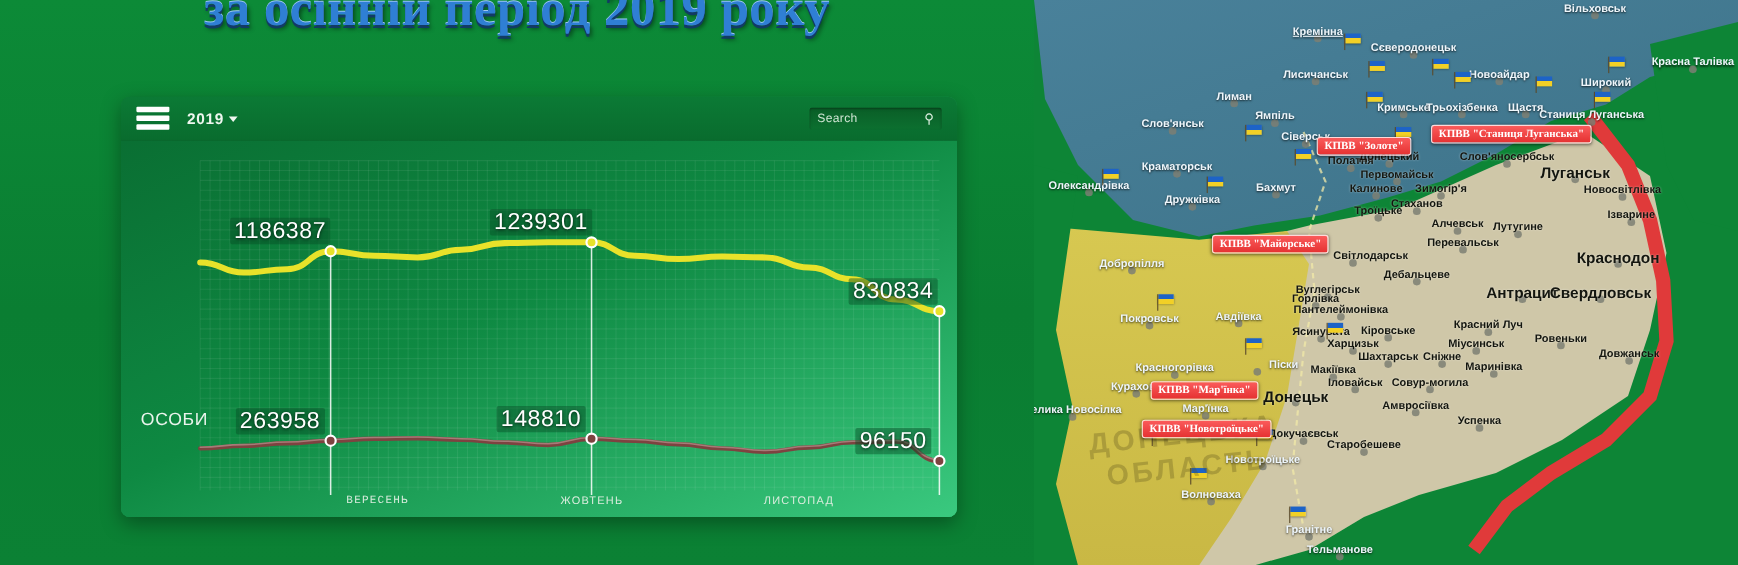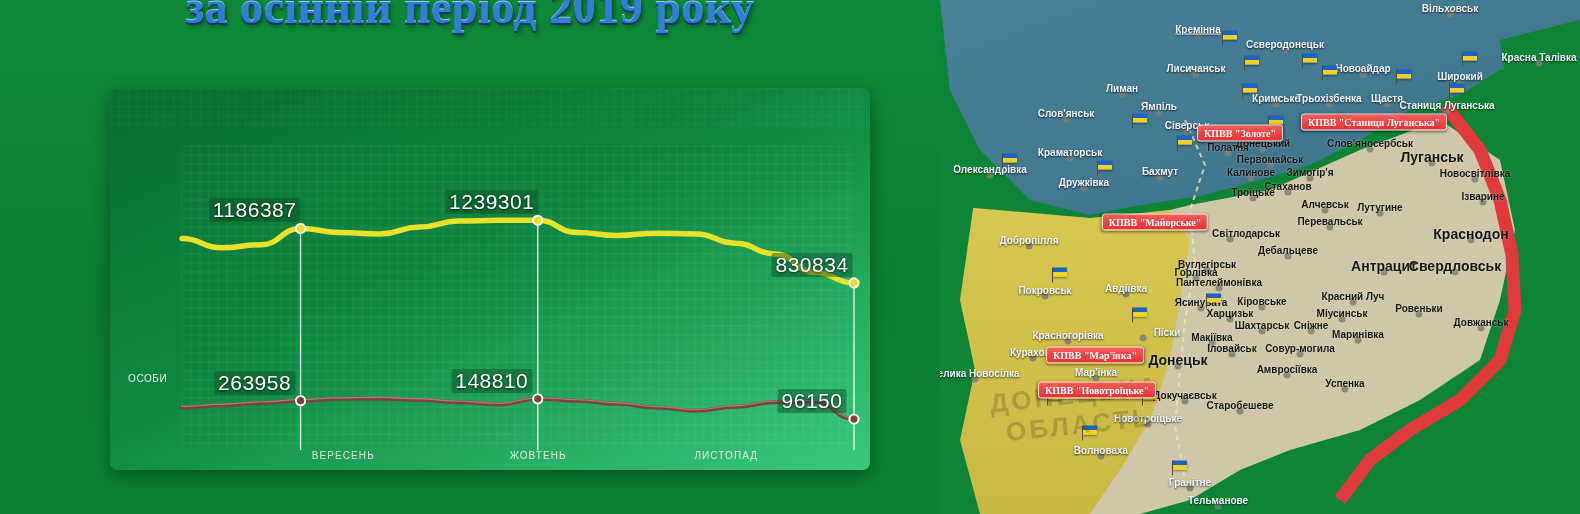--- a/index.html
+++ b/index.html
@@ -50,21 +50,21 @@
     border-top:5px solid #eef7ef;display:inline-block;margin-top:2px;}
   .searchbox{margin-left:auto;width:120px;height:20px;border-radius:2px;
     background:linear-gradient(180deg,#0a5e27 0%,#0c7030 100%);
     display:flex;align-items:center;padding:0 7px;box-sizing:border-box;
     box-shadow:inset 0 1px 2px rgba(0,0,0,.35);}
   .searchbox .ph{color:#cfe6d3;font-size:11px;letter-spacing:.3px;}
   .searchbox .mag{margin-left:auto;color:#dff0e2;font-size:12px;}
 
   .plot{position:absolute;left:0;top:40px;width:760px;height:342px;}
 
-  .axis-label{position:absolute;color:#eaf4ec;font-size:10px;letter-spacing:.6px;
+  .axis-label{position:absolute;color:#eaf4ec;font-size:16px;letter-spacing:.6px;
     white-space:nowrap;}
   .axis-label.persons{left:18px;top:245px;}
 
   .month{position:absolute;bottom:9px;color:#d9ecdd;font-size:10px;
     letter-spacing:1.1px;white-space:nowrap;transform:translateX(-50%);}
 
   .dlabel{position:absolute;color:#ffffff;font-size:21px;font-weight:400;
     letter-spacing:.5px;white-space:nowrap;transform:translateX(-50%);
     text-shadow:0 1px 3px rgba(0,0,0,.75);
     background:rgba(6,77,38,.45);padding:0 4px;border-radius:2px;}
@@ -101,20 +101,35 @@
 
   <div class="left-pane">
 
     <div class="headline">
       <span class="hl-1">за осінній період 2019 року</span>
     </div>
 
     <div class="card">
       <div class="card-bg-grid"></div>
 
+      <div class="card-topbar">
+        <div class="burger">
+          <i></i>
+            <i></i>
+            <i></i>
+        </div>
+        <div class="year-dd">
+          <span>2019</span>
+          <span class="caret"></span>
+        </div>
+        <div class="searchbox">
+          <span class="ph">Search</span>
+          <span class="mag">⚲</span>
+        </div>
+      </div>
 
       <div class="plot">
         <svg class="map-svg" viewBox="0 0 760 342" preserveAspectRatio="none" width="760" height="342">
           <defs>
             <linearGradient id="plotg" x1="0" y1="0" x2="1" y2="1">
               <stop offset="0%" stop-color="#0a6f33"></stop>
               <stop offset="45%" stop-color="#0e8942"></stop>
               <stop offset="100%" stop-color="#3ac97f"></stop>
             </linearGradient>
           </defs>
@@ -244,21 +259,21 @@
               <circle cx="427.7647058823529" cy="92.30717999999999" r="4.6" fill="#e8e22a" stroke="#ffffff" stroke-width="2"></circle>
               <circle cx="427.7647058823529" cy="270.8423076923077" r="4.6" fill="#7d4340" stroke="#ffffff" stroke-width="2"></circle>
               <circle cx="744" cy="154.93878666666666" r="4.6" fill="#e8e22a" stroke="#ffffff" stroke-width="2"></circle>
               <circle cx="744" cy="291.09615384615387" r="4.6" fill="#7d4340" stroke="#ffffff" stroke-width="2"></circle>
             </g>
         </svg>
 
         <span class="axis-label persons">ОСОБИ</span>
 
         <div id="month-labels">
-            <span class="month" style="left: 233.28px;">ВЕРЕСЕНЬ</span>
+            <span class="month" style="left: 233.28px; font-family: Liberation Mono, monospace;">ВЕРЕСЕНЬ</span>
             <span class="month" style="left: 428.16px;">ЖОВТЕНЬ</span>
             <span class="month" style="left: 616.32px;">ЛИСТОПАД</span>
           </div>
         <div id="value-labels">
             <div class="dlabel" style="left: 144.588px; top: 70.4207px;">1186387</div>
             <div class="dlabel" style="left: 381.765px; top: 62.3072px;">1239301</div>
             <div class="dlabel" style="left: 702px; top: 124.939px;">830834</div>
             <div class="dlabel" style="left: 144.588px; top: 242.669px;">263958</div>
             <div class="dlabel" style="left: 381.765px; top: 240.842px;">148810</div>
             <div class="dlabel" style="left: 702px; top: 261.096px;">96150</div>

